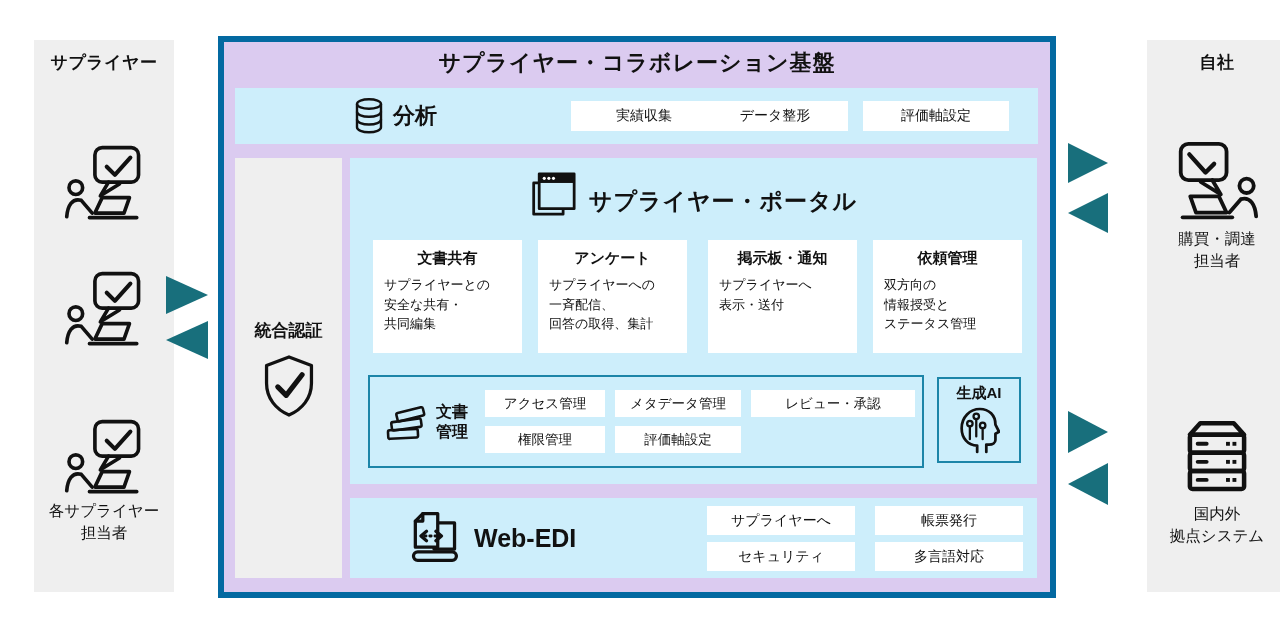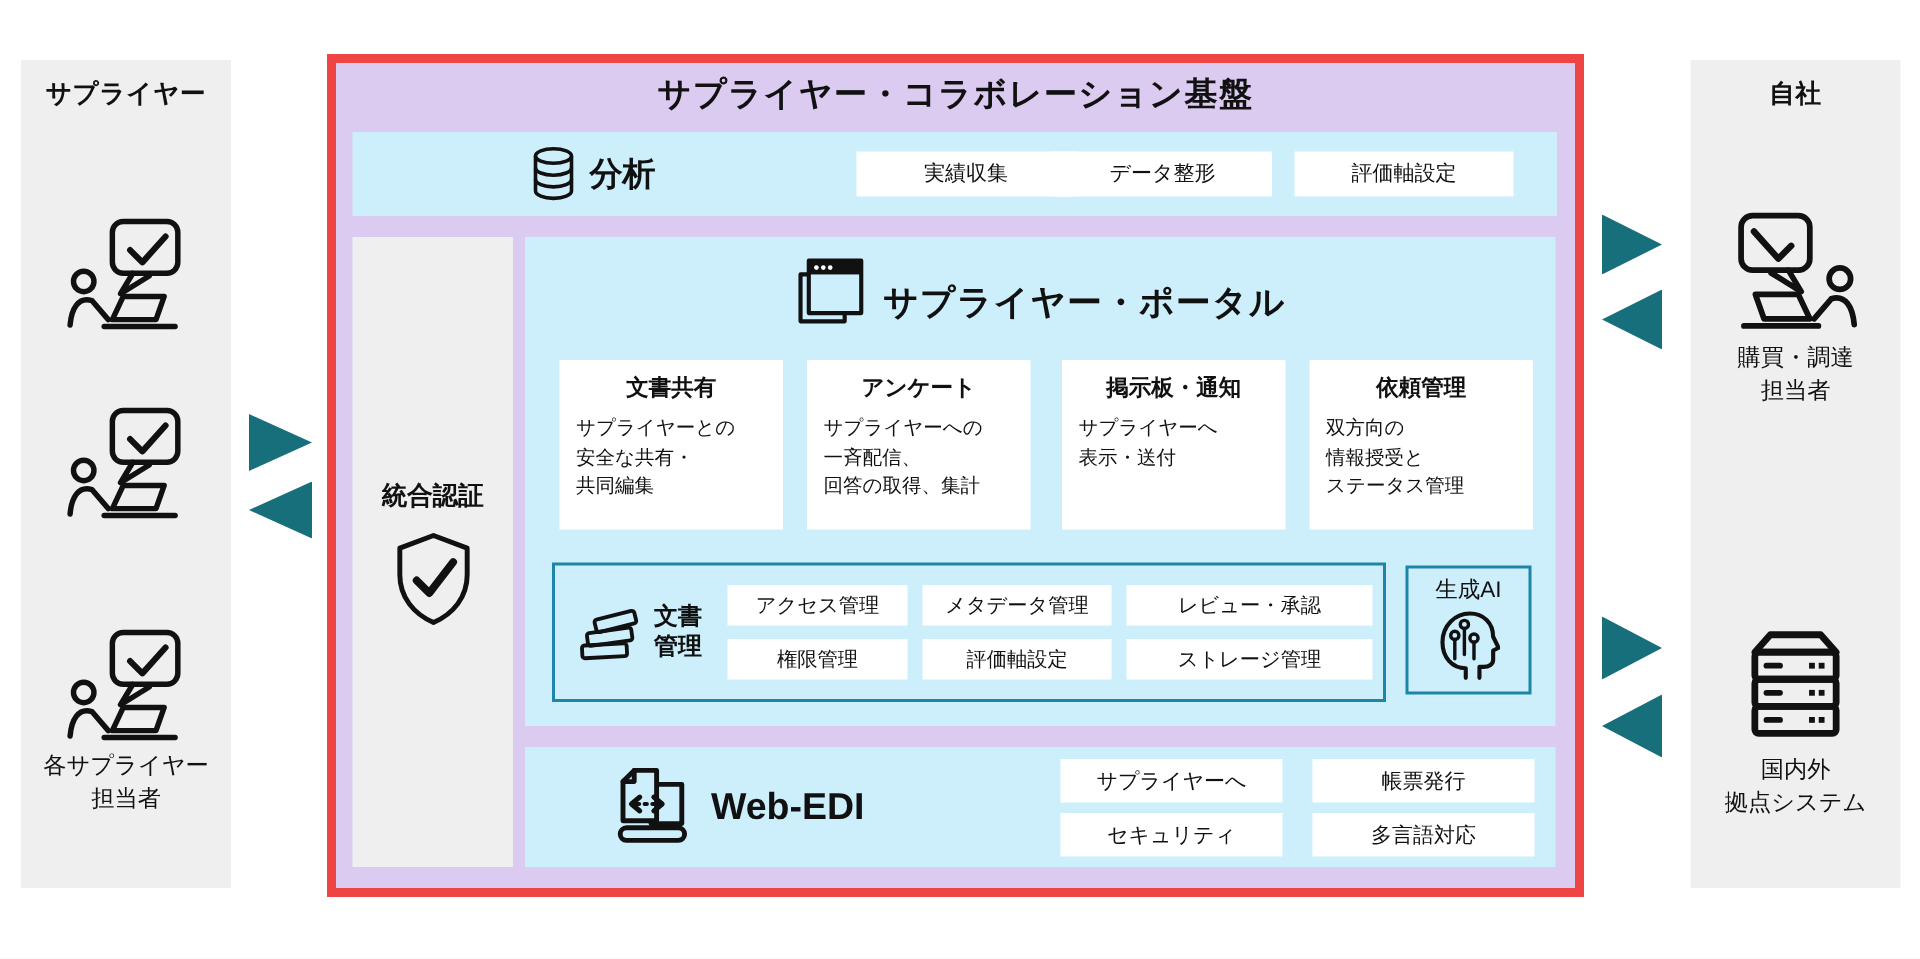--- a/index.html
+++ b/index.html
@@ -1,36 +1,36 @@
 <!DOCTYPE html>
 <html><head>
 <meta charset="utf-8">
 <style>
   * { margin:0; padding:0; box-sizing:border-box; }
   html,body { background:#fff; }
   body { font-family:"Liberation Sans","DejaVu Sans",sans-serif; color:#111; }
   .canvas { position:relative; width:1280px; height:639px; background:#fff; overflow:hidden; }
 
   
-  .side-panel { position:absolute; top:40px; width:140px; height:552px; background:#efefef; text-align:center; }
+  .side-panel { position:absolute; top:40px; width:140px; height:552px; background:#efefef; text-align:center;margin-left:20px; }
   .left-panel { left:14px; }
   .right-panel { left:1127px; }
   .panel-title { padding-top:11px; font-size:17px; font-weight:bold; letter-spacing:.5px; }
   .p-icon { position:absolute; width:80px; height:84px; left:30px; }
   .r-icon { position:absolute; }
   .panel-label { position:absolute; width:100%; font-size:15.5px; line-height:1.4; text-align:center; }
 
   
   .arrow { position:absolute; background:#186f7c; }
   .arrow.right { clip-path:polygon(0 0,100% 50%,0 100%); }
   .arrow.left  { clip-path:polygon(100% 0,0 50%,100% 100%); }
 
   
   .main-box { position:absolute; left:218px; top:36px; width:838px; height:562px;
-              background:#dbcbf0; border:6px solid #ef4444; }
+              background:#dbcbf0; border:6px solid #0369a1; }
   .main-title { position:absolute; top:6px; left:0; width:100%; text-align:center;
                 font-size:22px; font-weight:bold; letter-spacing:1px; }
 
   .analytics { position:absolute; left:11px; top:46px; width:803px; height:56px; background:#cdeefb; }
   .analytics .sec-icon { position:absolute; left:118px; top:9px; }
   .analytics .sec-title { position:absolute; left:158px; top:0; line-height:56px; font-size:22px; font-weight:bold; }
   .wbox { position:absolute; background:#fff; display:flex; align-items:center; justify-content:center;
           font-size:14px; }
   .an-item { width:146px; height:30px; top:13px; }
 
@@ -47,21 +47,21 @@
 
   .docmgmt { position:absolute; left:18px; top:217px; width:556px; height:93px;
              border:2px solid #1c85a8; display:flex; align-items:center; }
   .dm-title { font-size:16px; font-weight:bold; line-height:1.25; margin-left:7px; }
   .dm-grid { display:grid; grid-template-columns:120px 126px 164px; grid-auto-rows:27px;
              gap:9px 10px; margin-left:17px; }
   .dm-item { position:static; background:#fff; display:flex; align-items:center; justify-content:center; font-size:13.5px; }
 
   .genai { position:absolute; left:587px; top:219px; width:84px; height:86px;
            border:2px solid #1c85a8; display:flex; flex-direction:column; align-items:center; }
-  .genai-title { font-size:15px; font-weight:normal; margin-top:5px; }
+  .genai-title { font-size:15px; font-weight:bold; margin-top:5px; }
 
   .webedi { position:absolute; left:126px; top:456px; width:687px; height:80px; background:#cdeefb; }
   .webedi .sec-icon { position:absolute; left:56px; top:9px; }
   .webedi-title { position:absolute; left:124px; top:0; line-height:80px; font-size:25px; font-weight:bold; }
   .we-item { width:148px; height:29px; }
 
   .pre { white-space:pre-line; }
   svg { display:block; }
 </style>
 </head>
@@ -191,21 +191,20 @@
           </svg>
         </span>
         <div class="dm-title pre">文書
 管理</div>
         <div class="dm-grid">
           <div class="wbox dm-item">アクセス管理</div>
           <div class="wbox dm-item">メタデータ管理</div>
           <div class="wbox dm-item">レビュー・承認</div>
           <div class="wbox dm-item">権限管理</div>
           <div class="wbox dm-item">評価軸設定</div>
-          <div class="wbox dm-item">ストレージ管理</div>
         </div>
       </div>
 
       <div class="genai">
         <div class="genai-title">生成AI</div>
         <span style="margin-top:3px;">
           <svg width="42" height="48" viewBox="0 0 46 52" fill="none" stroke="#111" stroke-width="3" stroke-linecap="round" stroke-linejoin="round">
             <path d="M21 50 V43 C11 43 4 35 4 24 C4 12 13 3 24 3 C34 3 41 10 41 20 L45 28 L41 30 V37 C41 40 38 42 34 42 H31 V50"></path>
             <path d="M13 36 V22" stroke-width="2.5"></path>
               <circle cx="13" cy="19" r="3" stroke-width="2.5"></circle>

